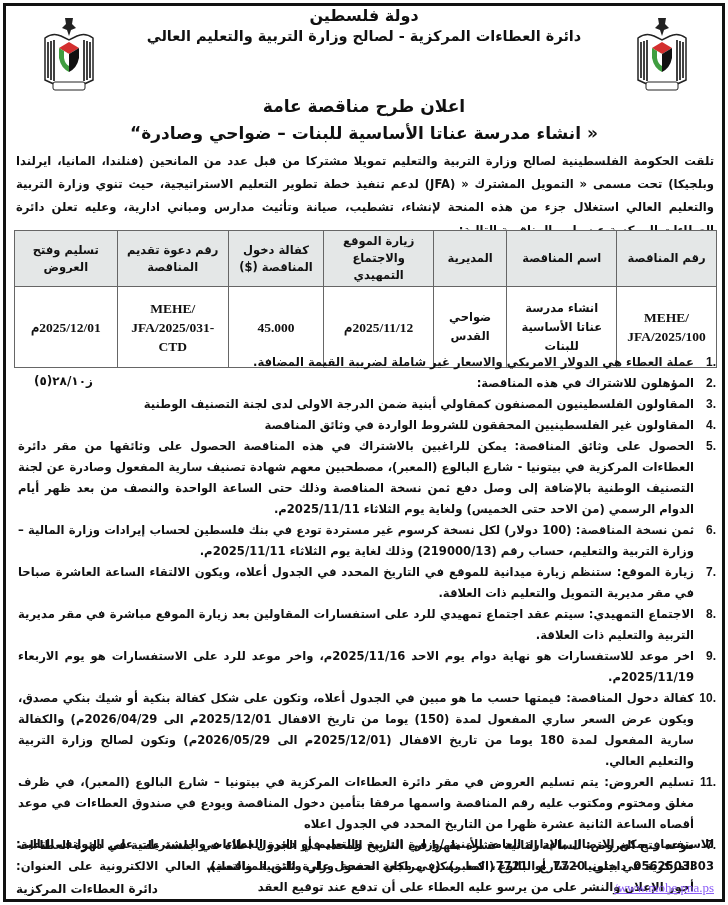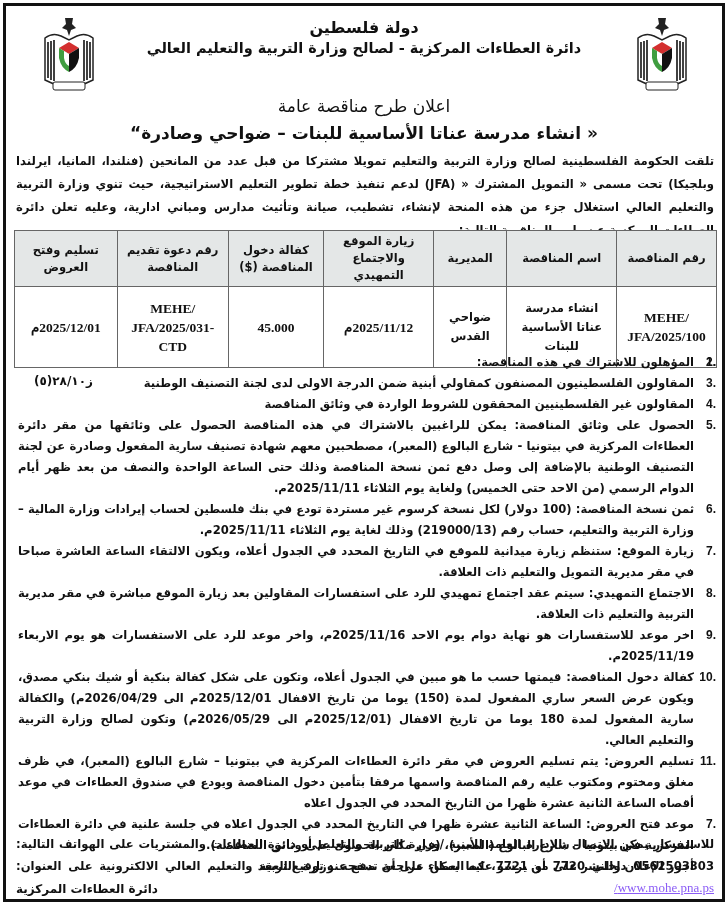--- a/index.html
+++ b/index.html
@@ -5,25 +5,25 @@
   html, body { margin:0; padding:0; background:#fff; }
   body { width:728px; height:905px; overflow:hidden; position:relative; }
   .frame {
     position:absolute; left:3px; top:3px; width:716px; height:893px;
     border:3px solid #111; background:#fff; box-sizing:content-box;
     font-family:"DejaVu Sans", sans-serif; color:#111;
   }
   .emblem { position:absolute; top:8px; width:60px; height:82px; }
   .emblem.left { left:33px; }
   .emblem.right { right:30px; }
-  .head { position:absolute; left:120px; right:120px; top:12px; text-align:center; direction:rtl; }
+  .head { position:absolute; left:120px; right:120px; top:0; text-align:center; direction:rtl; }
   .head .l1 { font-size:16px; font-weight:bold; line-height:20px; }
   .head .l2 { font-size:16px; font-weight:bold; line-height:20px; }
   .head .l3 { font-size:14.5px; font-weight:bold; line-height:20px; white-space:nowrap; }
-  .title { position:absolute; left:0; right:0; top:89px; text-align:center; direction:rtl; font-size:17px; font-weight:normal; line-height:22px;}
+  .title { position:absolute; left:0; right:0; top:89px; text-align:center; direction:rtl; font-size:17px; font-weight:bold; line-height:22px;}
   .subtitle { position:absolute; left:0; right:0; top:116px; text-align:center; direction:rtl; font-size:17px; font-weight:bold; line-height:22px;}
   .intro {
     position:absolute; left:10px; right:8px; top:144px; direction:rtl; text-align:justify;
     font-size:11.6px; font-weight:bold; line-height:23px;
   }
   table.tender {
     position:absolute; left:8px; top:224px; width:703px; border-collapse:collapse;
     direction:rtl; font-size:11.5px; font-weight:bold;
   }
   table.tender th, table.tender td { border:1px solid #666; text-align:center; vertical-align:middle; padding:2px 4px; }
@@ -114,21 +114,21 @@
         <td class="en">45.000</td>
         <td class="en">MEHE/ JFA/2025/031- CTD</td>
         <td class="en" style="direction:rtl">2025/12/01م</td>
       </tr>
     </tbody>
   </table>
 
   <div class="code">ز٢٨/١٠(٥)</div>
 
   <ol class="terms">
-    <li><span class="num">1.</span></li>
+    <li><span class="num">1.</span><span>عملة العطاء هي الدولار الامريكي والاسعار غير شاملة لضريبة القيمة المضافة.</span></li>
     <li><span class="num">2.</span><span>المؤهلون للاشتراك في هذه المناقصة:</span></li>
     <li><span class="num">3.</span><span>المقاولون الفلسطينيون المصنفون كمقاولي أبنية ضمن الدرجة الاولى لدى لجنة التصنيف الوطنية</span></li>
     <li><span class="num">4.</span><span>المقاولون غير الفلسطينيين المحققون للشروط الواردة في وثائق المناقصة</span></li>
     <li><span class="num">5.</span><span>الحصول على وثائق المناقصة: يمكن للراغبين بالاشتراك في هذه المناقصة الحصول على وثائقها من مقر دائرة العطاءات المركزية في بيتونيا - شارع البالوع (المعبر)، مصطحبين معهم شهادة تصنيف سارية المفعول وصادرة عن لجنة التصنيف الوطنية بالإضافة إلى وصل دفع ثمن نسخة المناقصة وذلك حتى الساعة الواحدة والنصف من بعد ظهر أيام الدوام الرسمي (من الاحد حتى الخميس) ولغاية يوم الثلاثاء 2025/11/11م.</span></li>
     <li><span class="num">6.</span><span>ثمن نسخة المناقصة: (100 دولار) لكل نسخة كرسوم غير مستردة تودع في بنك فلسطين لحساب إيرادات وزارة المالية – وزارة التربية والتعليم، حساب رقم (219000/13) وذلك لغاية يوم الثلاثاء 2025/11/11م.</span></li>
     <li><span class="num">7.</span><span>زيارة الموقع: ستنظم زيارة ميدانية للموقع في التاريخ المحدد في الجدول أعلاه، ويكون الالتقاء الساعة العاشرة صباحا في مقر مديرية التمويل والتعليم ذات العلاقة.</span></li>
     <li><span class="num">8.</span><span>الاجتماع التمهيدي: سيتم عقد اجتماع تمهيدي للرد على استفسارات المقاولين بعد زيارة الموقع مباشرة في مقر مديرية التربية والتعليم ذات العلاقة.</span></li>
     <li><span class="num">9.</span><span>اخر موعد للاستفسارات هو نهاية دوام يوم الاحد 2025/11/16م، واخر موعد للرد على الاستفسارات هو يوم الاربعاء 2025/11/19م.</span></li>
     <li><span class="num">10.</span><span>كفالة دخول المناقصة: قيمتها حسب ما هو مبين في الجدول أعلاه، وتكون على شكل كفالة بنكية أو شيك بنكي مصدق، ويكون عرض السعر ساري المفعول لمدة (150) يوما من تاريخ الاقفال 2025/12/01م الى 2026/04/29م) والكفالة سارية المفعول لمدة 180 يوما من تاريخ الاقفال (2025/12/01م الى 2026/05/29م) وتكون لصالح وزارة التربية والتعليم العالي.</span></li>
     <li><span class="num">11.</span><span>تسليم العروض: يتم تسليم العروض في مقر دائرة العطاءات المركزية في بيتونيا – شارع البالوع (المعبر)، في ظرف مغلق ومختوم ومكتوب عليه رقم المناقصة واسمها مرفقا بتأمين دخول المناقصة ويودع في صندوق العطاءات في موعد أقصاه الساعة الثانية عشرة ظهرا من التاريخ المحدد في الجدول اعلاه</span></li>

